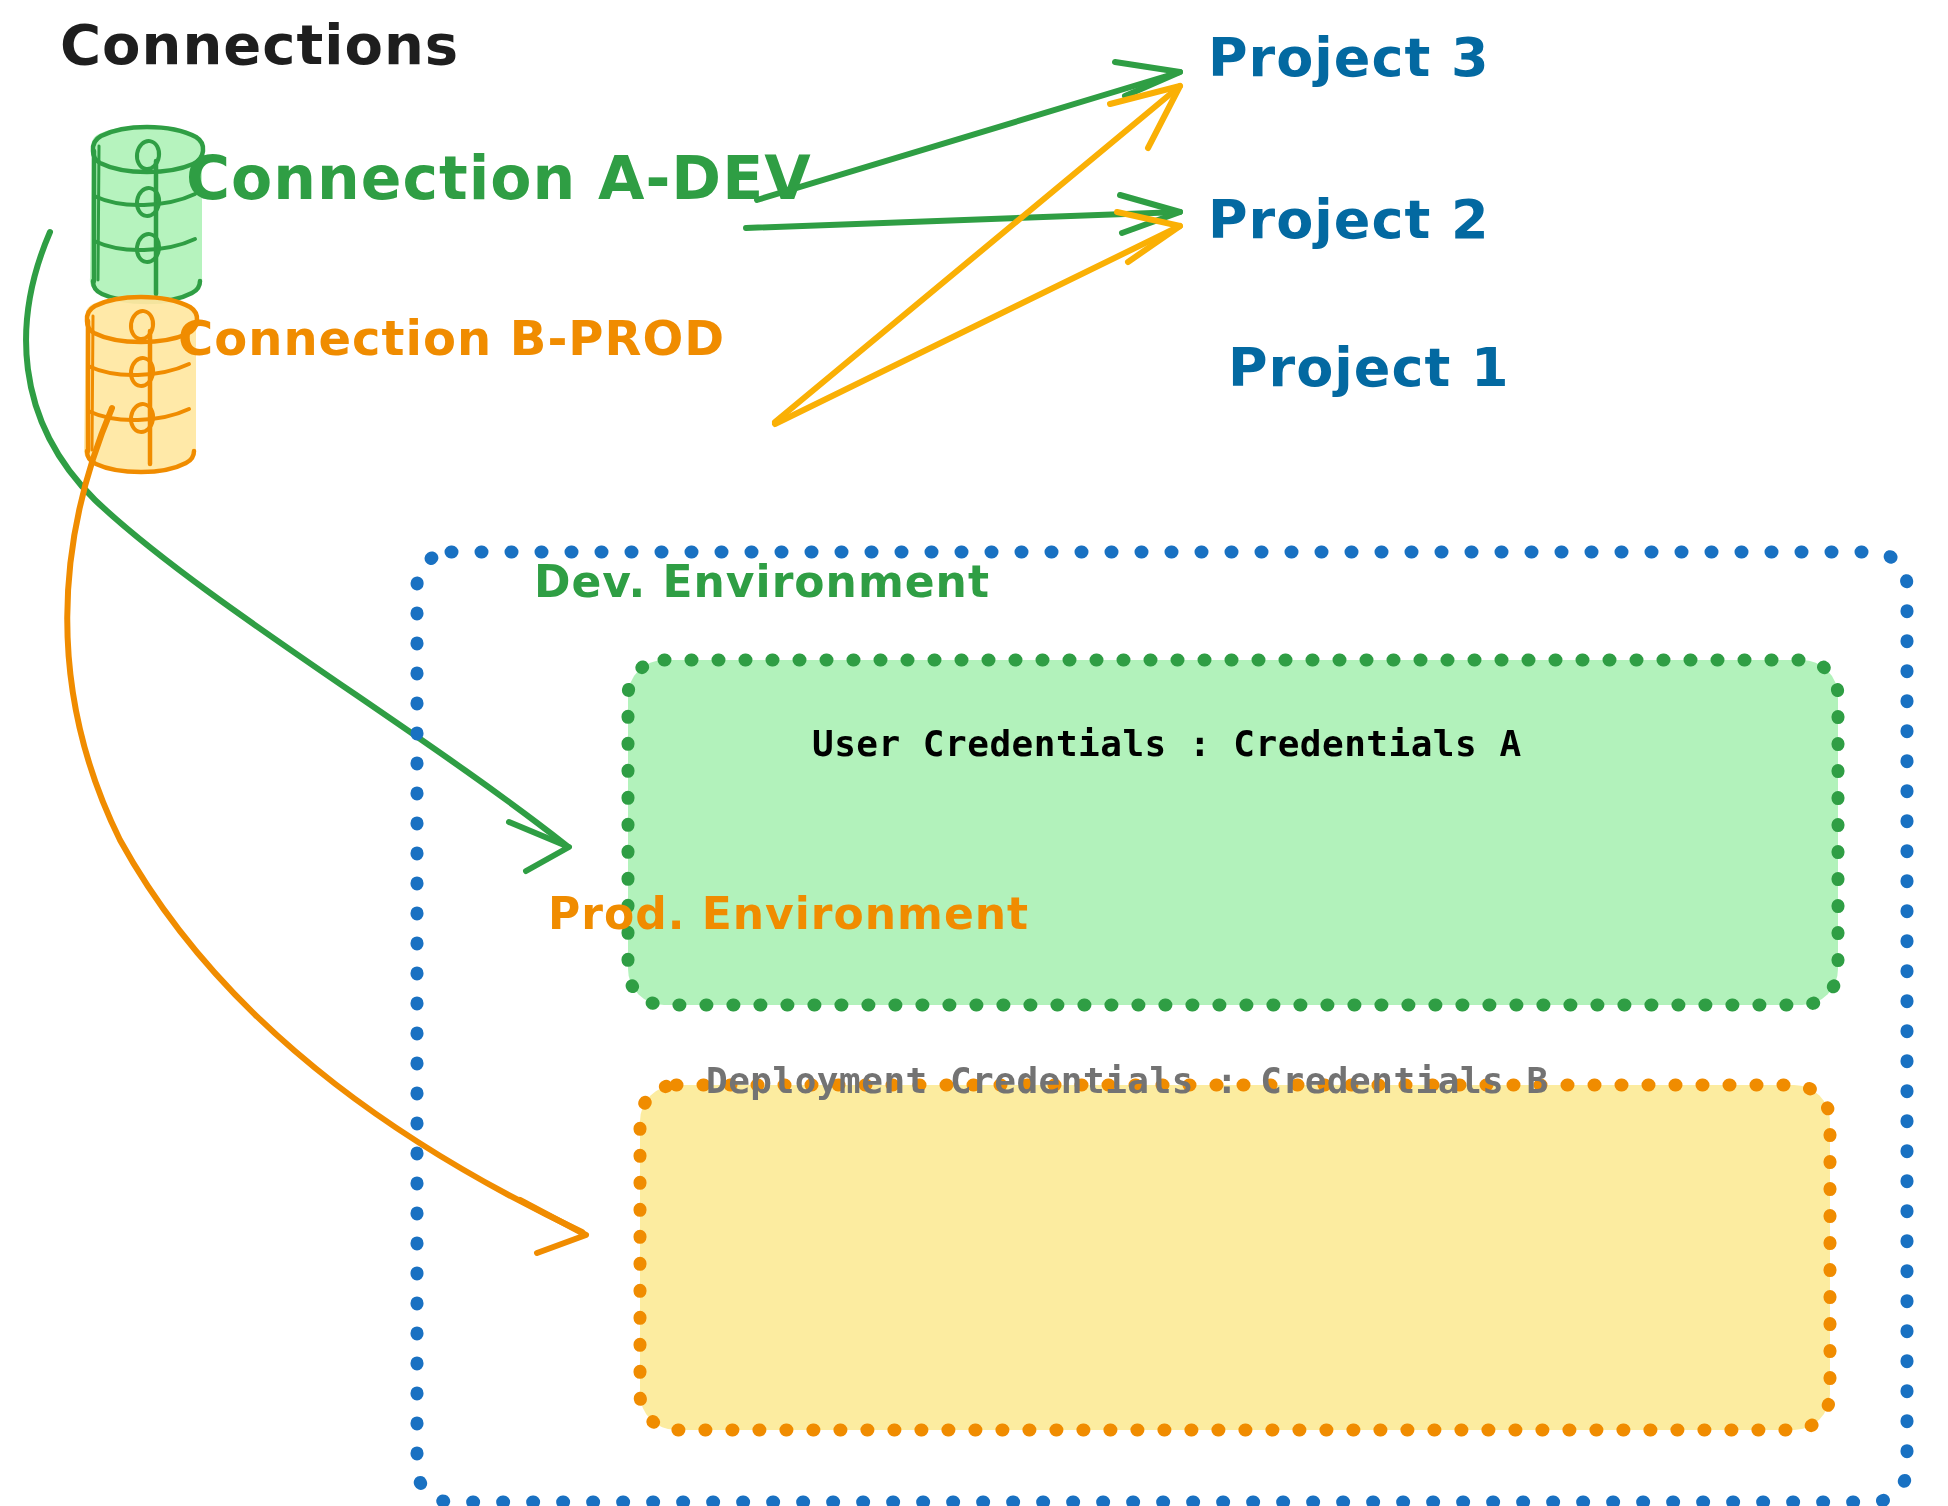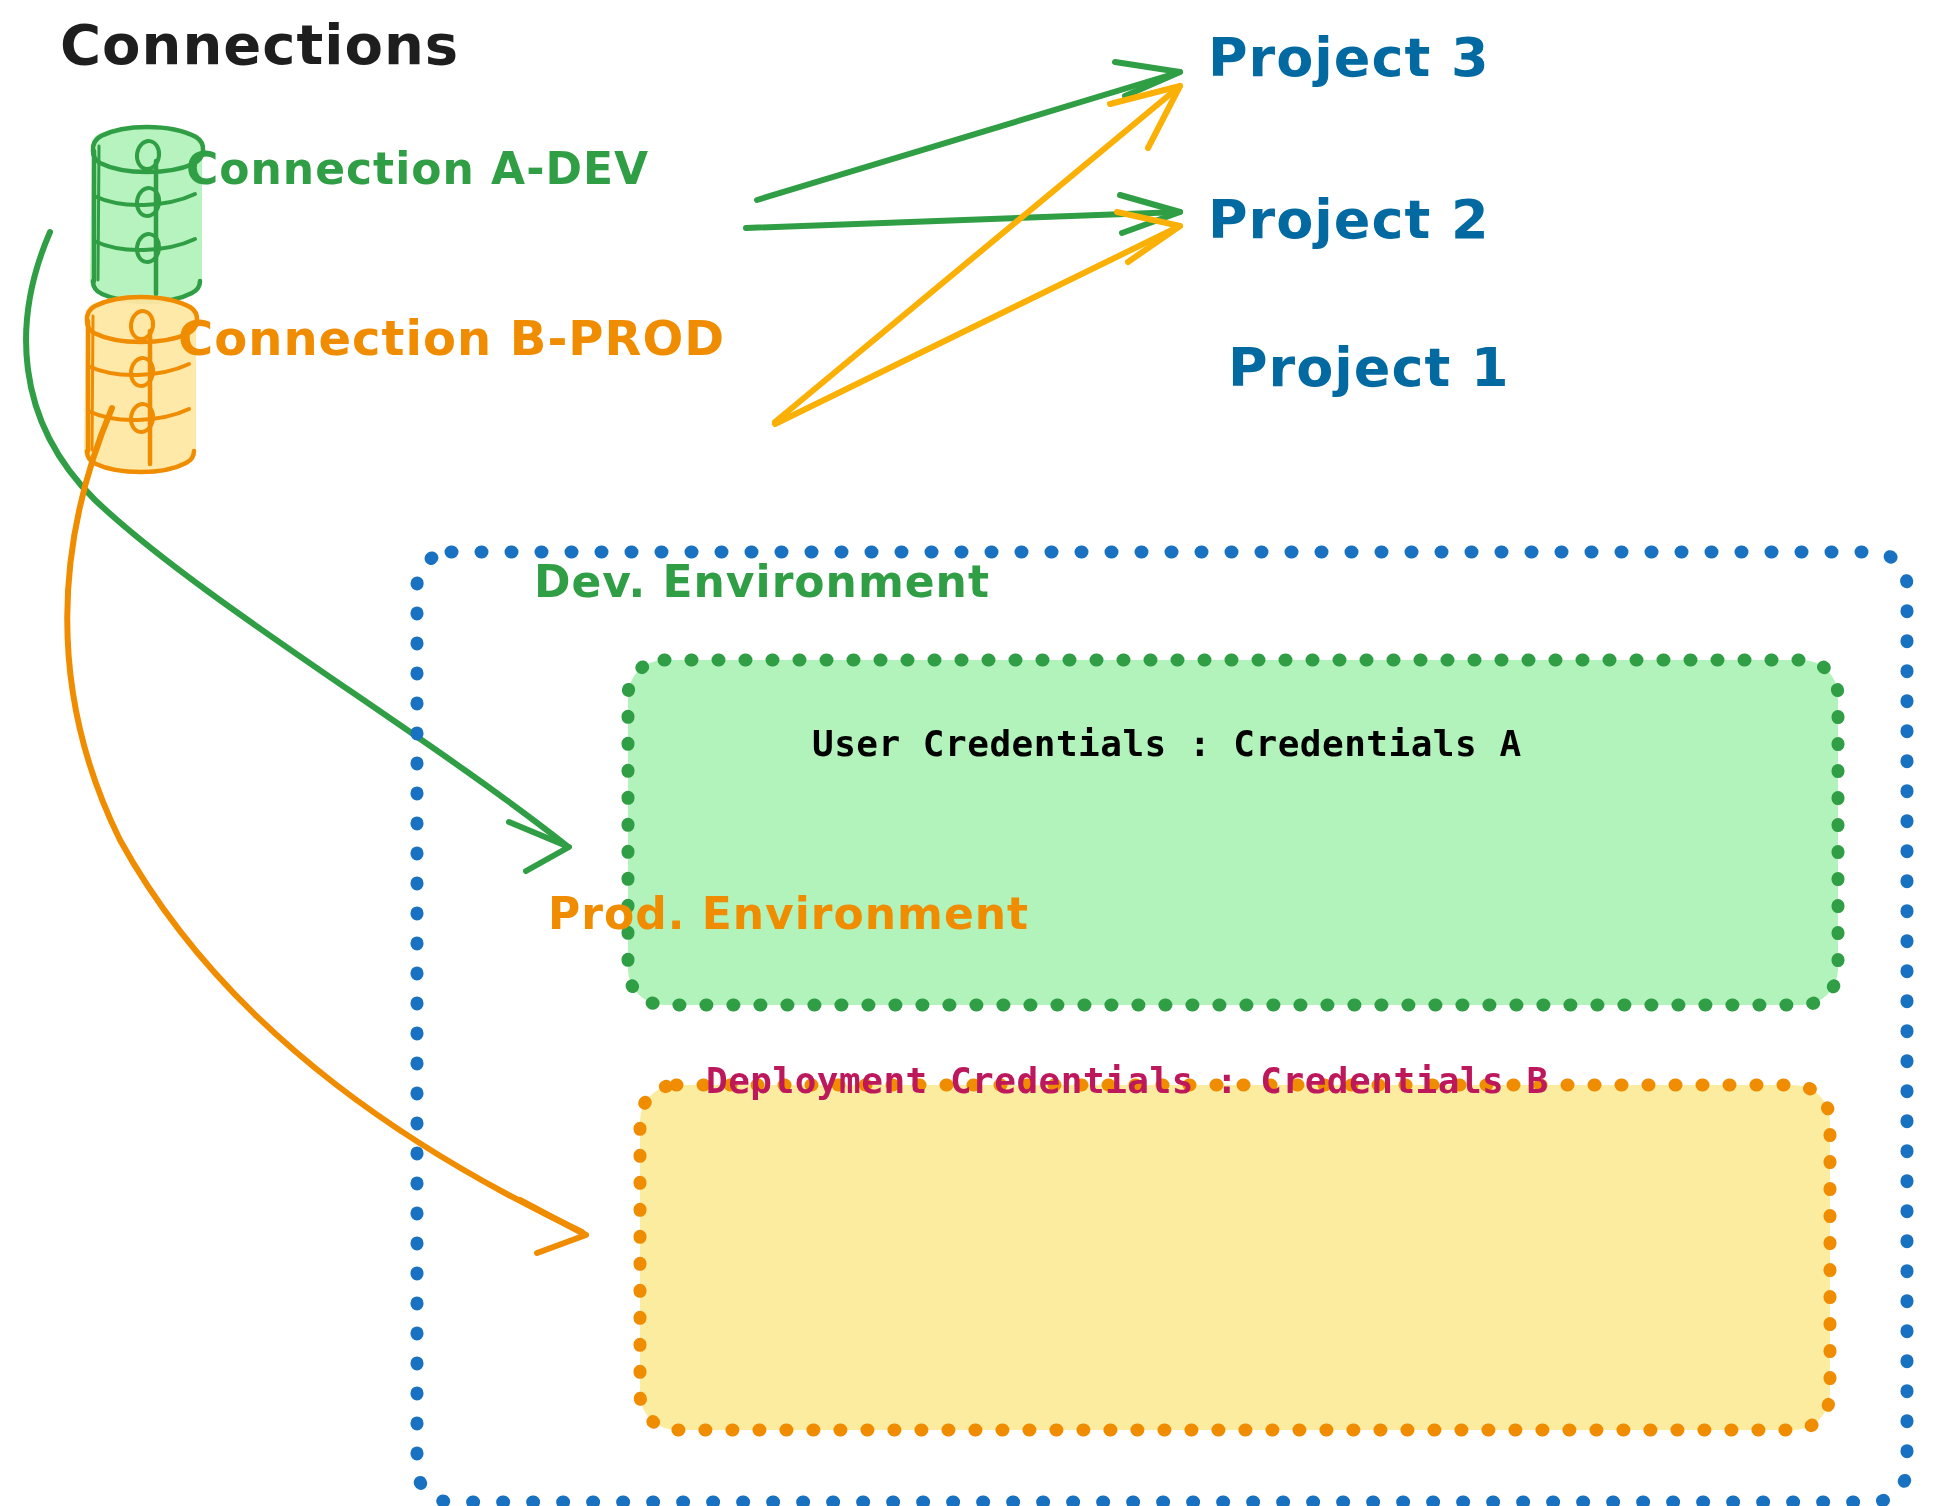--- a/index.html
+++ b/index.html
@@ -24,21 +24,21 @@
   }
 
   .lbl{position:absolute;white-space:nowrap;}
 
   #title-connections{
     left:60px;top:12px;
     font-size:56px;color:#1e1e1e;
   }
   #lbl-conn-a{
     left:186px;top:143px;
-    font-size:44px;color:#2f9e44;
+    font-size:60px;color:#2f9e44;
   }
   #lbl-conn-b{
     left:178px;top:310px;
     font-size:48px;color:#f08c00;
   }
   .project-lbl{
     font-size:54px;color:#0369a1;
   }
   #lbl-project-3{left:1208px;top:26px;}
   #lbl-project-2{left:1208px;top:172px;margin-top:16px;}
@@ -51,21 +51,21 @@
   #lbl-prod-env{
     left:548px;top:888px;
     font-size:44px;color:#f08c00;
   }
   #lbl-dev-cred{
     left:812px;top:723px;
     font-size:36px;color:#000000;
   }
   #lbl-prod-cred{
     left:706px;top:1060px;
-    font-size:36px;color:#be185d;
+    font-size:36px;color:#737373;
   }
 </style>
 </head>
 <body>
 
 <div id="stage">
 
   <svg id="canvas" viewBox="0 0 1948 1506">
     <defs>
       <style>

